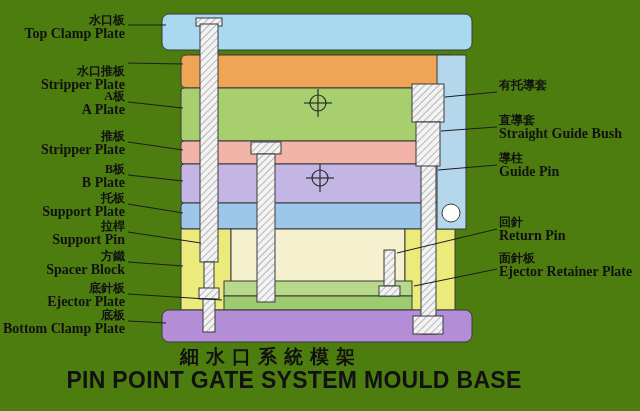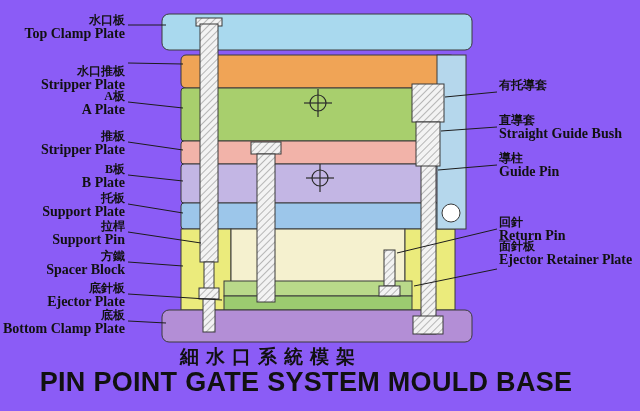--- a/index.html
+++ b/index.html
@@ -1,29 +1,29 @@
 <!DOCTYPE html>
 <html><head>
 <meta charset="utf-8">
 <style>
   * { margin:0; padding:0; box-sizing:border-box; }
   html,body { width:640px; height:411px; }
   body { background:#ffffff; font-family:"Liberation Serif", serif; color:#111; }
-  .page { position:relative; width:640px; height:411px; background:#8b5cf6; overflow:hidden; }
+  .page { position:relative; width:640px; height:411px; background:#4d7c0f; overflow:hidden; }
   .diagram-svg { position:absolute; left:0; top:0; }
   .label { position:absolute; line-height:13px; }
   .label .cn { font-size:12px; font-weight:bold; white-space:nowrap; }
   .label .en { font-size:14px; font-weight:bold; white-space:nowrap; }
   .label.left  { left:0; width:125px; text-align:right; }
   .label.right { left:499px; width:140px; text-align:left; }
   .title-cn { position:absolute; top:344px; left:0; width:542px; text-align:center;
               font-size:19px; font-weight:bold; letter-spacing:7px; }
   .title-en { position:absolute; top:367px; left:0; width:588px; text-align:center;
-              font-size:27px; font-weight:bold; letter-spacing:0.3px;
-              font-family:"Liberation Sans", sans-serif;margin-left:12px; }
+              font-size:23px; font-weight:bold; letter-spacing:0.3px;
+              font-family:"Liberation Sans", sans-serif; }
 </style>
 </head>
 <body>
 
 <div class="page">
 
   <svg class="diagram-svg" width="640" height="345" viewBox="0 0 640 345">
     <defs>
       <pattern id="hatch" patternUnits="userSpaceOnUse" width="5" height="5" patternTransform="rotate(45)">
         <rect width="5" height="5" fill="#f3f3f3"></rect>
@@ -150,21 +150,21 @@
     <div class="en">Straight Guide Bush</div>
   </div>
   <div class="label right" style="top:152px">
     <div class="cn">導柱</div>
     <div class="en">Guide Pin</div>
   </div>
   <div class="label right" style="top:216px">
     <div class="cn">回針</div>
     <div class="en">Return Pin</div>
   </div>
-  <div class="label right" style="top:240px">
+  <div class="label right" style="top:252px">
     <div class="cn">面針板</div>
     <div class="en">Ejector Retainer Plate</div>
   </div>
 
   <div class="title-cn">細水口系統模架</div>
   <div class="title-en">PIN POINT GATE SYSTEM MOULD BASE</div>
 
 </div>
 
 </body></html>

